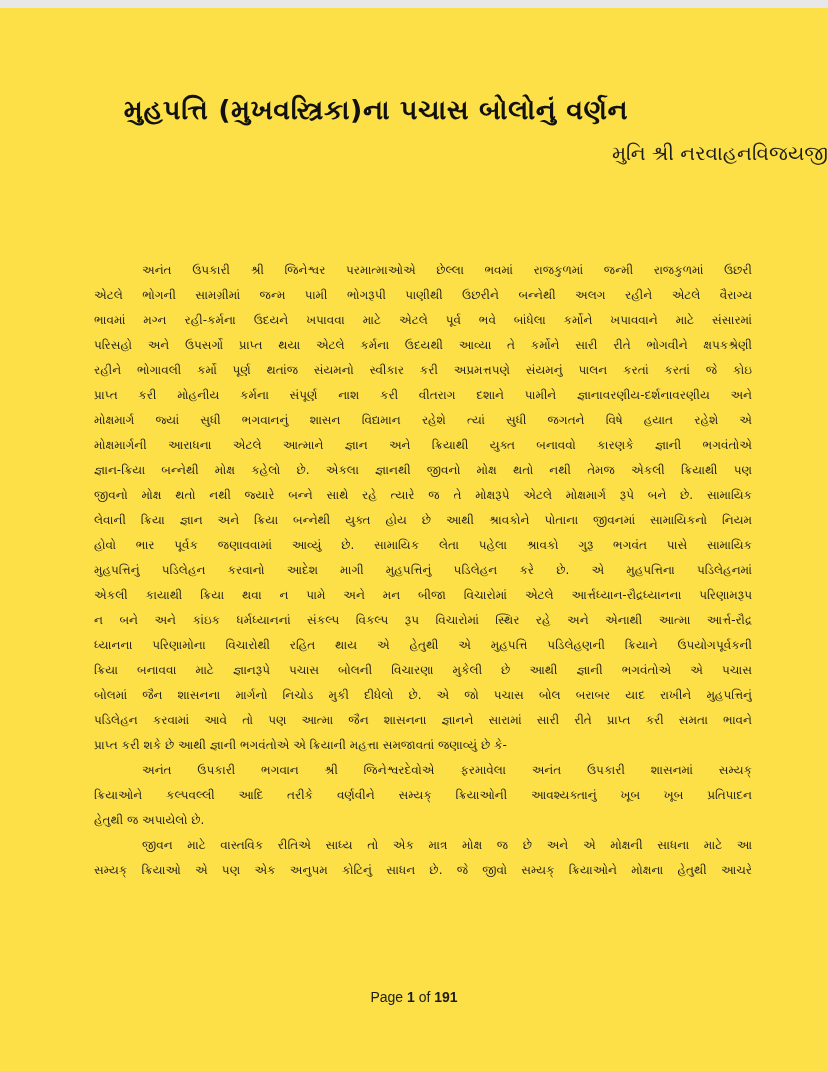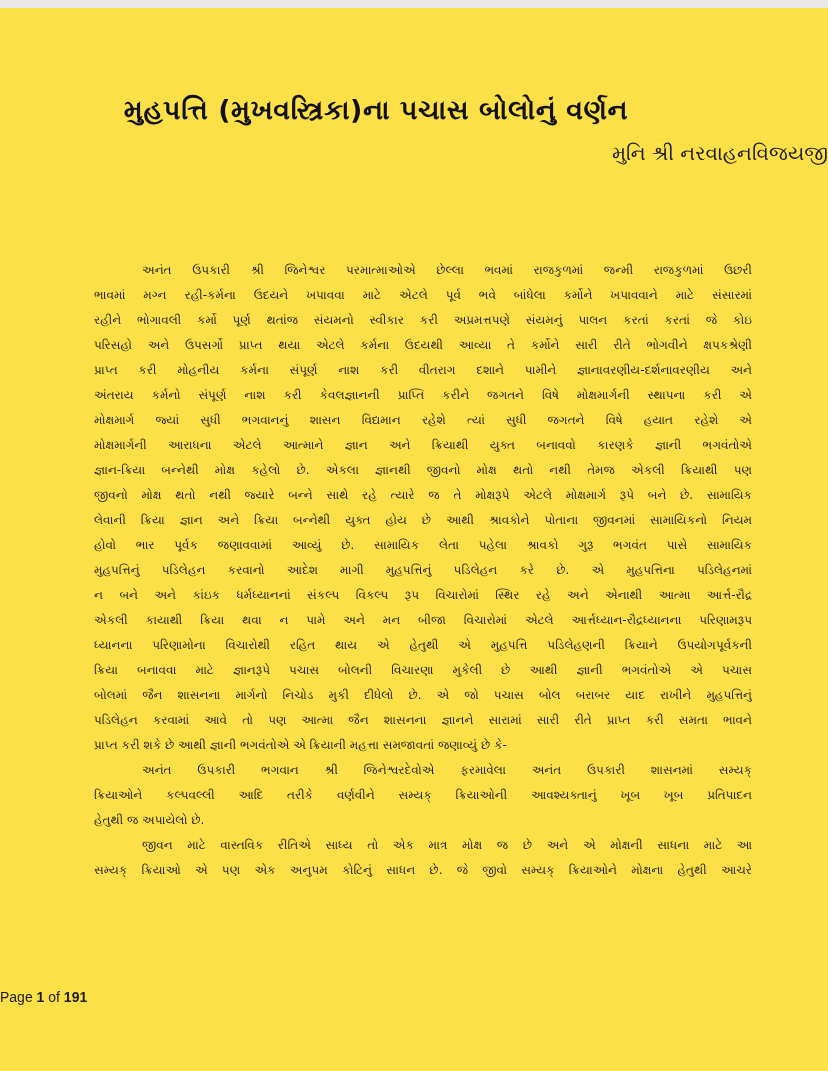--- a/index.html
+++ b/index.html
@@ -63,51 +63,52 @@
   }
   .text-line.no-just {
     text-align: center;
     text-align-last: left;
   }
   .doc-footer {
     position: absolute;
     top: 981px;
     left: 0;
     width: 828px;
+    text-align: center;
     font-family: "Liberation Sans", sans-serif;
     font-size: 14px;
     color: #1c1c1c;
   }
   .doc-footer b { font-weight: 700; }
 </style>
 </head>
 <body>
 
 <div class="page">
 
   <h1 class="doc-title">મુહપત્તિ (મુખવસ્ત્રિકા)ના પચાસ બોલોનું વર્ણન</h1>
 
   <h2 class="doc-subtitle">મુનિ શ્રી નરવાહનવિજયજી</h2>
 
   <div class="doc-body" id="doc-body">
       <div class="text-line indent">અનંત ઉપકારી શ્રી જિનેશ્વર પરમાત્માઓએ છેલ્લા ભવમાં રાજકુળમાં જન્મી રાજકુળમાં ઉછરી</div>
+      <div class="text-line">એટલે ભોગની સામગ્રીમાં જન્મ પામી ભોગરૂપી પાણીથી ઉછરીને બન્નેથી અલગ રહીને એટલે વૈરાગ્ય</div>
       <div class="text-line">ભાવમાં મગ્ન રહી-કર્મના ઉદયને ખપાવવા માટે એટલે પૂર્વ ભવે બાંધેલા કર્મોને ખપાવવાને માટે સંસારમાં</div>
+      <div class="text-line">પરિસહો અને ઉપસર્ગો પ્રાપ્ત થયા એટલે કર્મના ઉદયથી આવ્યા તે કર્મોને સારી રીતે ભોગવીને ક્ષપકશ્રેણી</div>
       <div class="text-line">રહીને ભોગાવલી કર્મો પૂર્ણ થતાંજ સંયમનો સ્વીકાર કરી અપ્રમત્તપણે સંયમનું પાલન કરતાં કરતાં જે કોઇ</div>
-      <div class="text-line">પરિસહો અને ઉપસર્ગો પ્રાપ્ત થયા એટલે કર્મના ઉદયથી આવ્યા તે કર્મોને સારી રીતે ભોગવીને ક્ષપકશ્રેણી</div>
       <div class="text-line">પ્રાપ્ત કરી મોહનીય કર્મના સંપૂર્ણ નાશ કરી વીતરાગ દશાને પામીને જ્ઞાનાવરણીય-દર્શનાવરણીય અને</div>
-      <div class="text-line">અંતરાય કર્મનો સંપૂર્ણ નાશ કરી કેવલજ્ઞાનની પ્રાપ્તિ કરીને જગતને વિષે મોક્ષમાર્ગની સ્થાપના કરી એ</div>
       <div class="text-line">મોક્ષમાર્ગ જ્યાં સુધી ભગવાનનું શાસન વિદ્યમાન રહેશે ત્યાં સુધી જગતને વિષે હયાત રહેશે એ</div>
       <div class="text-line">મોક્ષમાર્ગની આરાધના એટલે આત્માને જ્ઞાન અને ક્રિયાથી યુક્ત બનાવવો કારણકે જ્ઞાની ભગવંતોએ</div>
       <div class="text-line">જ્ઞાન-ક્રિયા બન્નેથી મોક્ષ કહેલો છે. એકલા જ્ઞાનથી જીવનો મોક્ષ થતો નથી તેમજ એકલી ક્રિયાથી પણ</div>
       <div class="text-line">જીવનો મોક્ષ થતો નથી જ્યારે બન્ને સાથે રહે ત્યારે જ તે મોક્ષરૂપે એટલે મોક્ષમાર્ગ રૂપે બને છે. સામાયિક</div>
       <div class="text-line">લેવાની ક્રિયા જ્ઞાન અને ક્રિયા બન્નેથી યુક્ત હોય છે આથી શ્રાવકોને પોતાના જીવનમાં સામાયિકનો નિયમ</div>
       <div class="text-line">હોવો ભાર પૂર્વક જણાવવામાં આવ્યું છે. સામાયિક લેતા પહેલા શ્રાવકો ગુરૂ ભગવંત પાસે સામાયિક</div>
       <div class="text-line">મુહપત્તિનું પડિલેહન કરવાનો આદેશ માગી મુહપત્તિનું પડિલેહન કરે છે. એ મુહપત્તિના પડિલેહનમાં</div>
+      <div class="text-line">એકલી કાયાથી ક્રિયા થવા ન પામે અને મન બીજા વિચારોમાં એટલે આર્ત્તધ્યાન-રૌદ્રધ્યાનના પરિણામરૂપ</div>
       <div class="text-line">ન બને અને કાંઇક ધર્મધ્યાનનાં સંકલ્પ વિકલ્પ રૂપ વિચારોમાં સ્થિર રહે અને એનાથી આત્મા આર્ત્ત-રૌદ્ર</div>
-      <div class="text-line">એકલી કાયાથી ક્રિયા થવા ન પામે અને મન બીજા વિચારોમાં એટલે આર્ત્તધ્યાન-રૌદ્રધ્યાનના પરિણામરૂપ</div>
       <div class="text-line">ધ્યાનના પરિણામોના વિચારોથી રહિત થાય એ હેતુથી એ મુહપત્તિ પડિલેહણની ક્રિયાને ઉપયોગપૂર્વકની</div>
       <div class="text-line">ક્રિયા બનાવવા માટે જ્ઞાનરૂપે પચાસ બોલની વિચારણા મુકેલી છે આથી જ્ઞાની ભગવંતોએ એ પચાસ</div>
       <div class="text-line">બોલમાં જૈન શાસનના માર્ગનો નિચોડ મુકી દીધેલો છે. એ જો પચાસ બોલ બરાબર યાદ રાખીને મુહપત્તિનું</div>
       <div class="text-line">પડિલેહન કરવામાં આવે તો પણ આત્મા જૈન શાસનના જ્ઞાનને સારામાં સારી રીતે પ્રાપ્ત કરી સમતા ભાવને</div>
       <div class="text-line no-just">પ્રાપ્ત કરી શકે છે આથી જ્ઞાની ભગવંતોએ એ ક્રિયાની મહત્તા સમજાવતાં જણાવ્યું છે કે-</div>
       <div class="text-line indent">અનંત ઉપકારી ભગવાન શ્રી જિનેશ્વરદેવોએ ફરમાવેલા અનંત ઉપકારી શાસનમાં સમ્યક્</div>
       <div class="text-line">ક્રિયાઓને કલ્પવલ્લી આદિ તરીકે વર્ણવીને સમ્યક્ ક્રિયાઓની આવશ્યક્તાનું ખૂબ ખૂબ પ્રતિપાદન</div>
       <div class="text-line no-just">હેતુથી જ અપાયેલો છે.</div>
       <div class="text-line indent">જીવન માટે વાસ્તવિક રીતિએ સાધ્ય તો એક માત્ર મોક્ષ જ છે અને એ મોક્ષની સાધના માટે આ</div>
       <div class="text-line">સમ્યક્ ક્રિયાઓ એ પણ એક અનુપમ કોટિનું સાધન છે. જે જીવો સમ્યક્ ક્રિયાઓને મોક્ષના હેતુથી આચરે</div>

